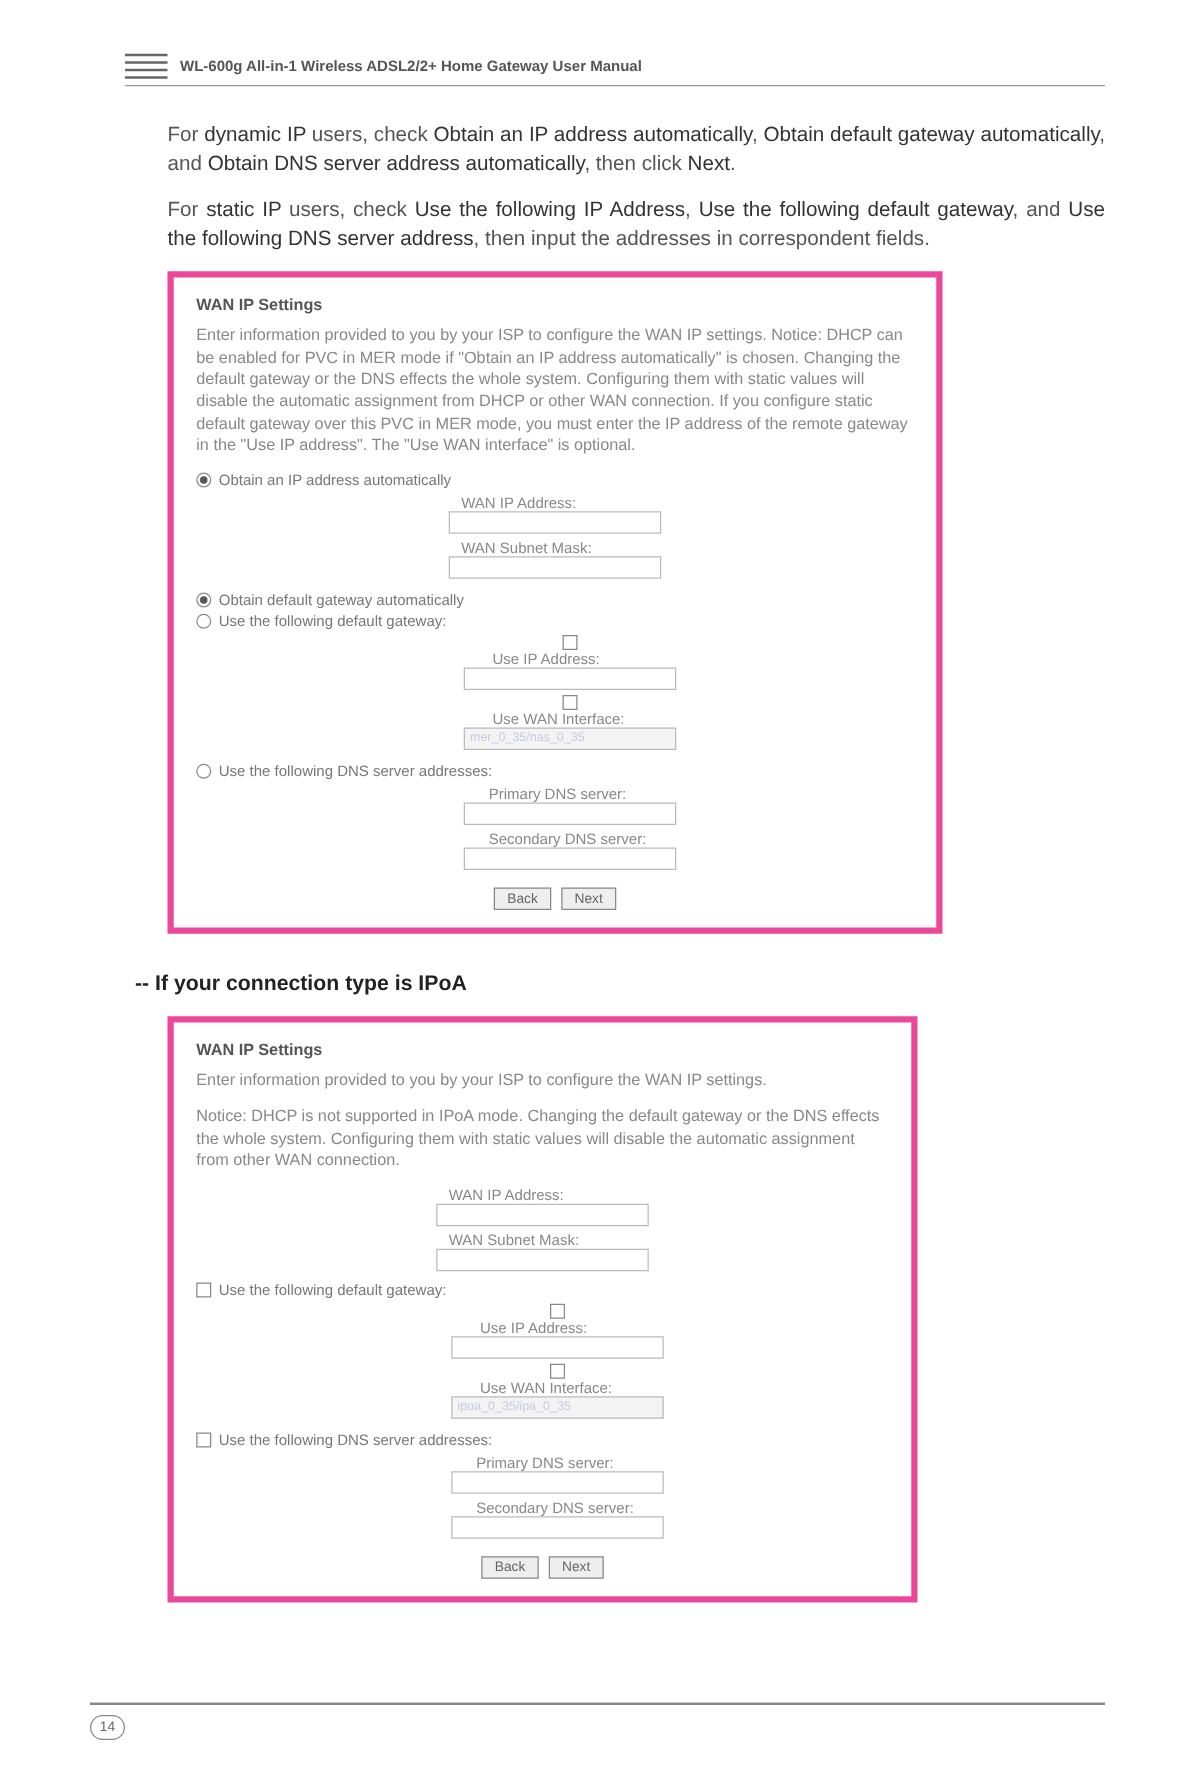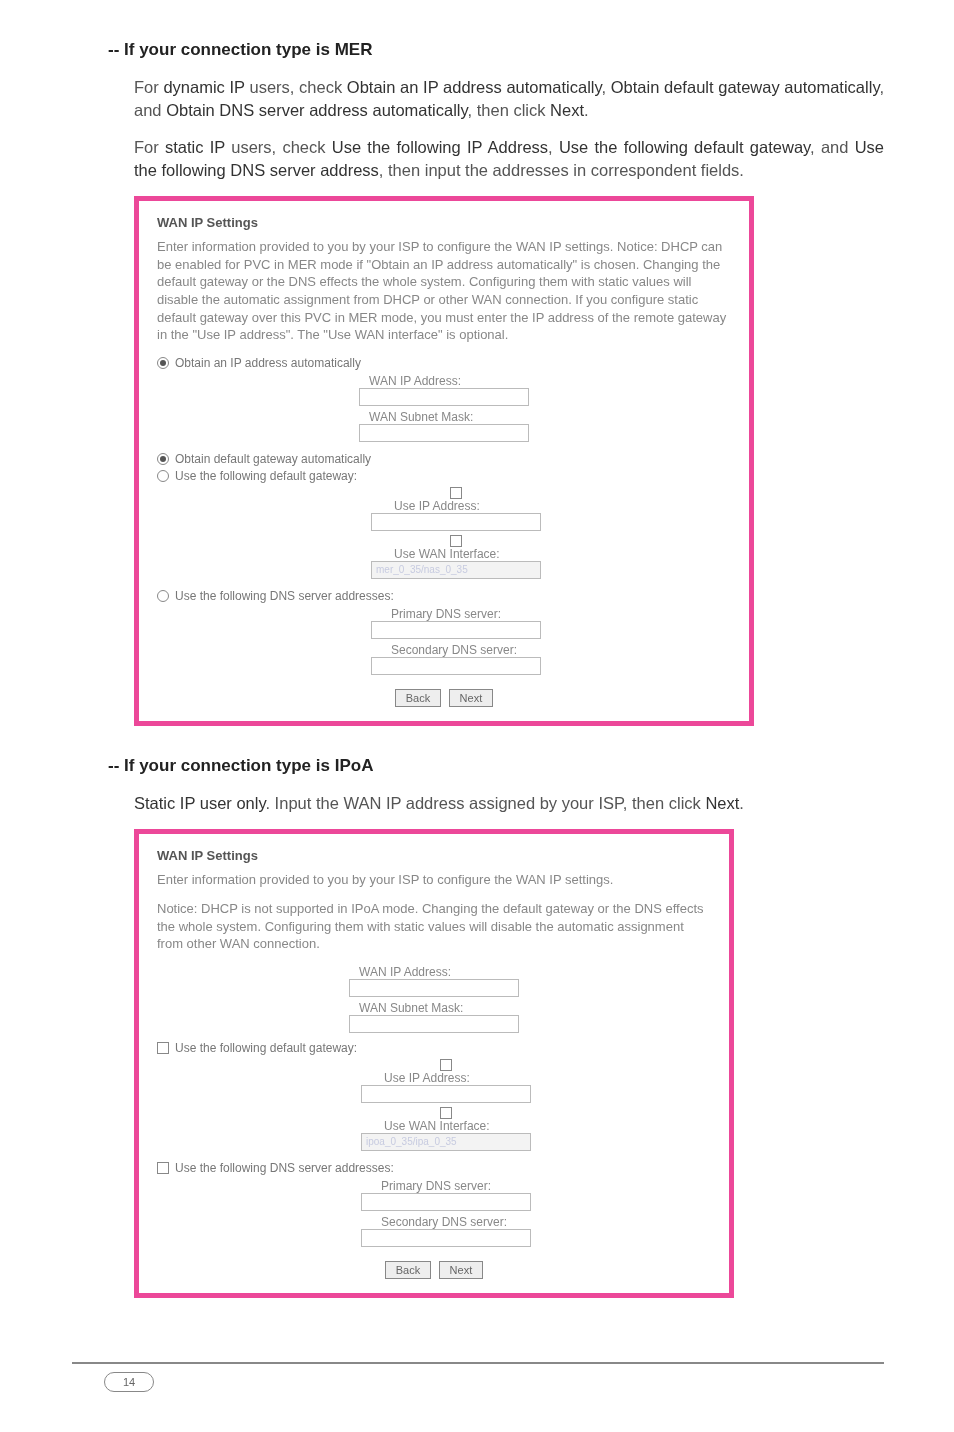--- a/index.html
+++ b/index.html
@@ -144,37 +144,44 @@
     bottom: 40px;
     right: 70px;
   }
   .footer-line {
     border-top: 2px solid #888;
     margin-bottom: 8px;
   }
   .page-num {
     border: 1.5px solid #888;
     border-radius: 11px;
-    width: 50px;
+    width: 28px;
     height: 20px;
     font-size: 11px;
     color: #666;
     display: flex;
     align-items: center;
     justify-content: center;
-    margin-left: 32px;
   }
 </style>
 </head>
 <body>
 
 <div class="page">
 
-
-  <div class="section-heading">-- If your connection type is MER</div>
+  <div class="header-bar">
+    <div class="header-icon">
+      <span></span>
+        <span></span>
+        <span></span>
+        <span></span>
+    </div>
+    <div class="header-title">WL-600g All-in-1 Wireless ADSL2/2+ Home Gateway User Manual</div>
+  </div>
+
 
   <p class="body-text">
     <span>For </span><span class="bold">dynamic IP</span><span> users, check </span><span class="bold">Obtain an IP address automatically</span><span>, </span><span class="bold">Obtain default gateway automatically</span><span>, and </span><span class="bold">Obtain DNS server address automatically</span><span>, then click </span><span class="bold">Next</span><span>.</span>
   </p>
 
   <p class="body-text">
     <span>For </span><span class="bold">static IP</span><span> users, check </span><span class="bold">Use the following IP Address</span><span>, </span><span class="bold">Use the following default gateway</span><span>, and </span><span class="bold">Use the following DNS server address</span><span>, then input the addresses in correspondent fields.</span>
   </p>
 
   <div class="panel">
@@ -233,23 +240,20 @@
     </div>
 
     <div class="btn-row">
       <span class="fake-btn">Back</span>
       <span class="fake-btn">Next</span>
     </div>
   </div>
 
   <div class="section-heading">-- If your connection type is IPoA</div>
 
-  <p class="body-text">
-    <span class="bold">Static IP user only</span><span>. Input the WAN IP address assigned by your ISP, then click </span><span class="bold">Next</span><span>.</span>
-  </p>
 
   <div class="panel" style="width:600px">
     <div class="panel-title">WAN IP Settings</div>
     <div class="panel-desc">Enter information provided to you by your ISP to configure the WAN IP settings.</div>
     <div class="panel-desc">Notice: DHCP is not supported in IPoA mode. Changing the default gateway or the DNS effects the whole system. Configuring them with static values will disable the automatic assignment from other WAN connection.</div>
 
     <div class="field-row">
       <span class="field-label">WAN IP Address:</span>
       <span class="fake-input"></span>
     </div>

